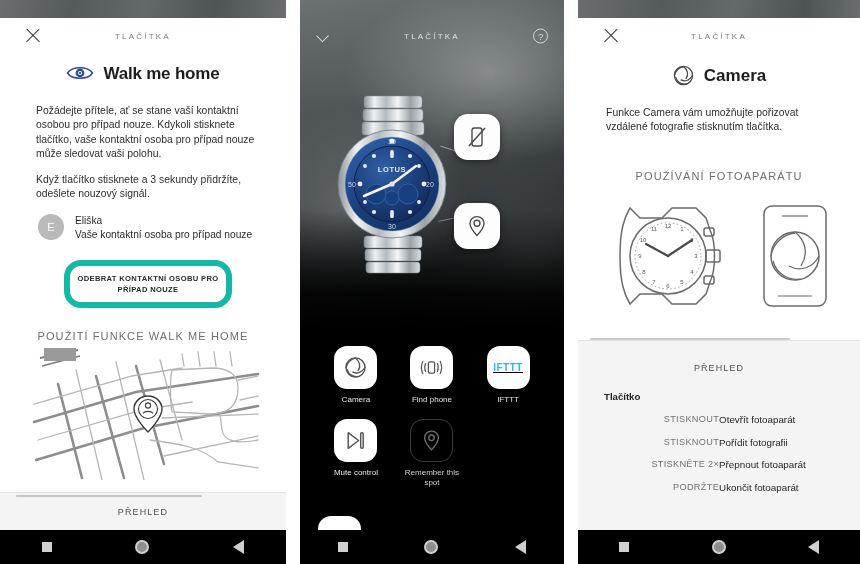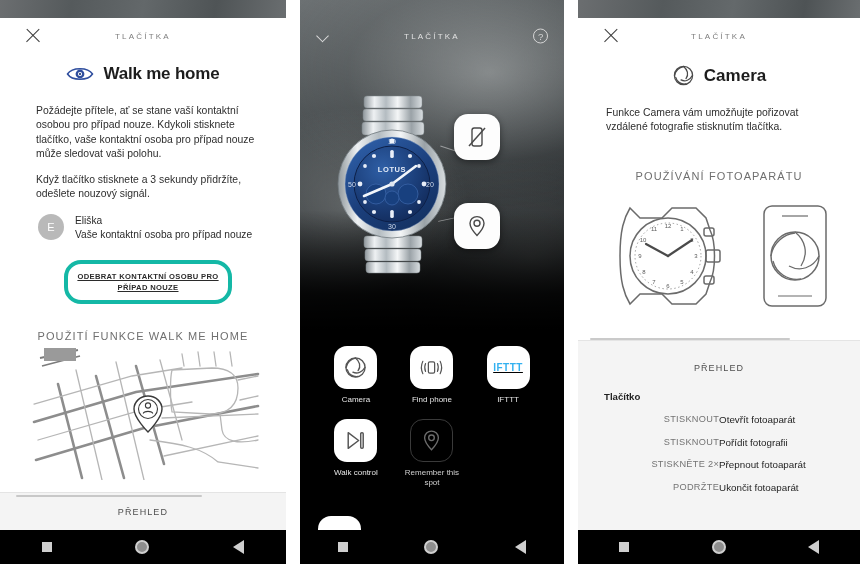--- a/index.html
+++ b/index.html
@@ -53,21 +53,21 @@
   }
   .close-x::before { transform: rotate(45deg); }
   .close-x::after  { transform: rotate(-45deg); }
   .screen-title {
     width: 100%; text-align: center; font-size: 8px; letter-spacing: 2.2px;
     color: #7d7d7d; font-weight: 400;
   }
 
   .p1-feature-title {
     position: absolute; top: 64px; left: 0; right: 0;
-    display: flex; align-items: center; justify-content: center; gap: 9px;
+    display: flex; align-items: flex-start; justify-content: center; gap: 9px;
   }
   .p1-feature-title .ttl {
     font-size: 17px; font-weight: bold; color: #1d1d1d; letter-spacing: -0.2px;
   }
   .eye-icon { width: 28px; height: 18px; display: block; }
 
   .p1-body {
     position: absolute; left: 36px; right: 26px; top: 104px;
     font-size: 10.4px; line-height: 14.3px; color: #2e2e2e;
   }
@@ -79,23 +79,23 @@
   .avatar {
     width: 26px; height: 26px; border-radius: 50%; background: #b9b9b9;
     color: #fff; font-size: 11px; display: flex; align-items: center; justify-content: center;
     flex: 0 0 auto;
   }
   .contact-texts { font-size: 10.2px; line-height: 13.5px; color: #2b2b2b; }
   .contact-name { color: #2b2b2b; }
 
   .remove-btn {
     position: absolute; left: 64px; top: 260px; width: 168px; padding: 7px 6px;
-    border: 4px solid #14b8a6; border-radius: 17px; background: #fff;
+    border: 6px solid #14b8a6; border-radius: 17px; background: #fff;
     font-size: 7.6px; font-weight: bold; letter-spacing: 0.35px; line-height: 11px;
-    color: #2b2b2b; text-align: center; cursor: pointer; text-decoration: underline;
+    color: #2b2b2b; text-align: center; cursor: pointer;
   }
 
   .section-cap {
     position: absolute; left: 0; right: 0; text-align: center;
     font-size: 11px; letter-spacing: 1.1px; color: #6f6f6f;
   }
   .p1-map-cap { top: 330px; }
 
   .map-wrap { position: absolute; left: 32px; top: 344px; width: 228px; height: 136px; }
   .map-wrap svg { width: 100%; height: 100%; display: block; }
@@ -446,21 +446,21 @@
           <div class="app-label">IFTTT</div>
         </div>
 
         <div class="app-cell">
           <div class="app-tile">
             <svg viewBox="0 0 24 24">
               <path d="M5 4.5 L15 12 L5 19.5 Z" fill="none" stroke="#555" stroke-width="1.4" stroke-linejoin="round"></path>
               <rect x="17" y="4.5" width="2.4" height="15" rx="1" fill="none" stroke="#555" stroke-width="1.4"></rect>
             </svg>
           </div>
-          <div class="app-label">Walk control</div>
+          <div class="app-label">Mute control</div>
         </div>
 
 
         <div class="app-cell off">
           <div class="app-tile off">
             <svg viewBox="0 0 24 24">
               <path d="M12 3c-3.7 0-6.6 2.9-6.6 6.4 0 4.7 6.6 11.4 6.6 11.4s6.6-6.7 6.6-11.4C18.6 5.9 15.7 3 12 3z" fill="none" stroke="#6d6d6d" stroke-width="1.3"></path>
               <circle cx="12" cy="9.4" r="2.7" fill="none" stroke="#6d6d6d" stroke-width="1.3"></circle>
             </svg>
           </div>

